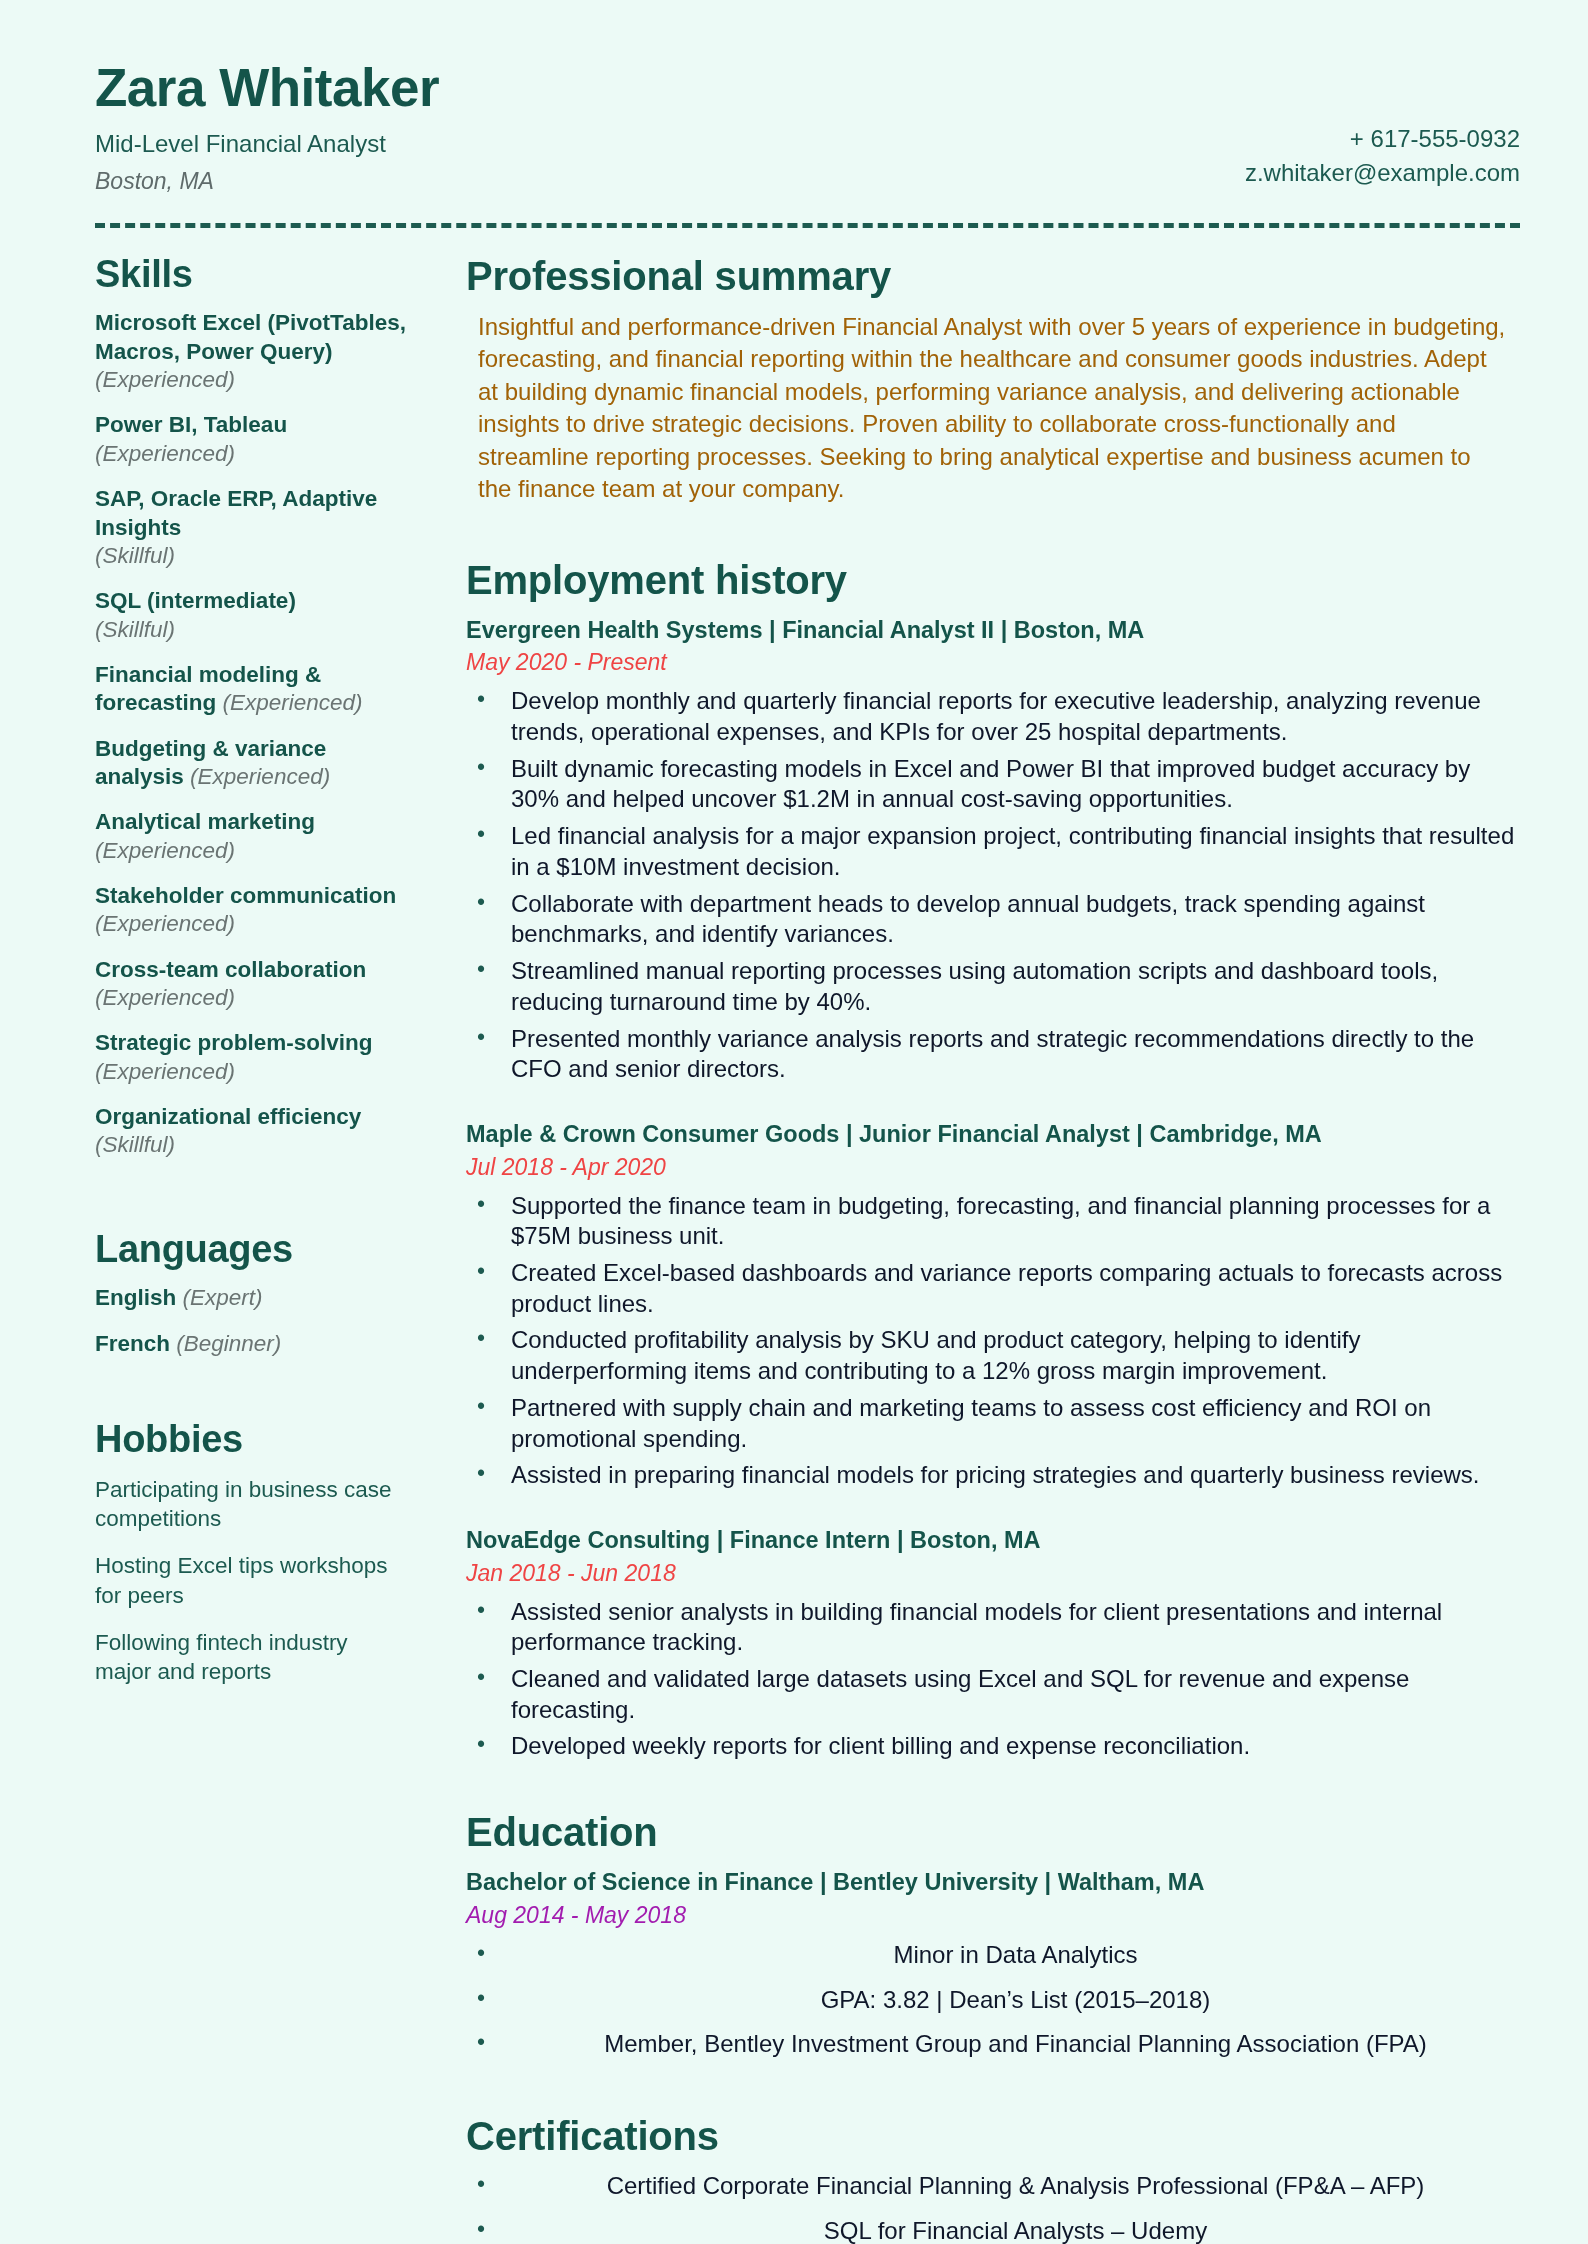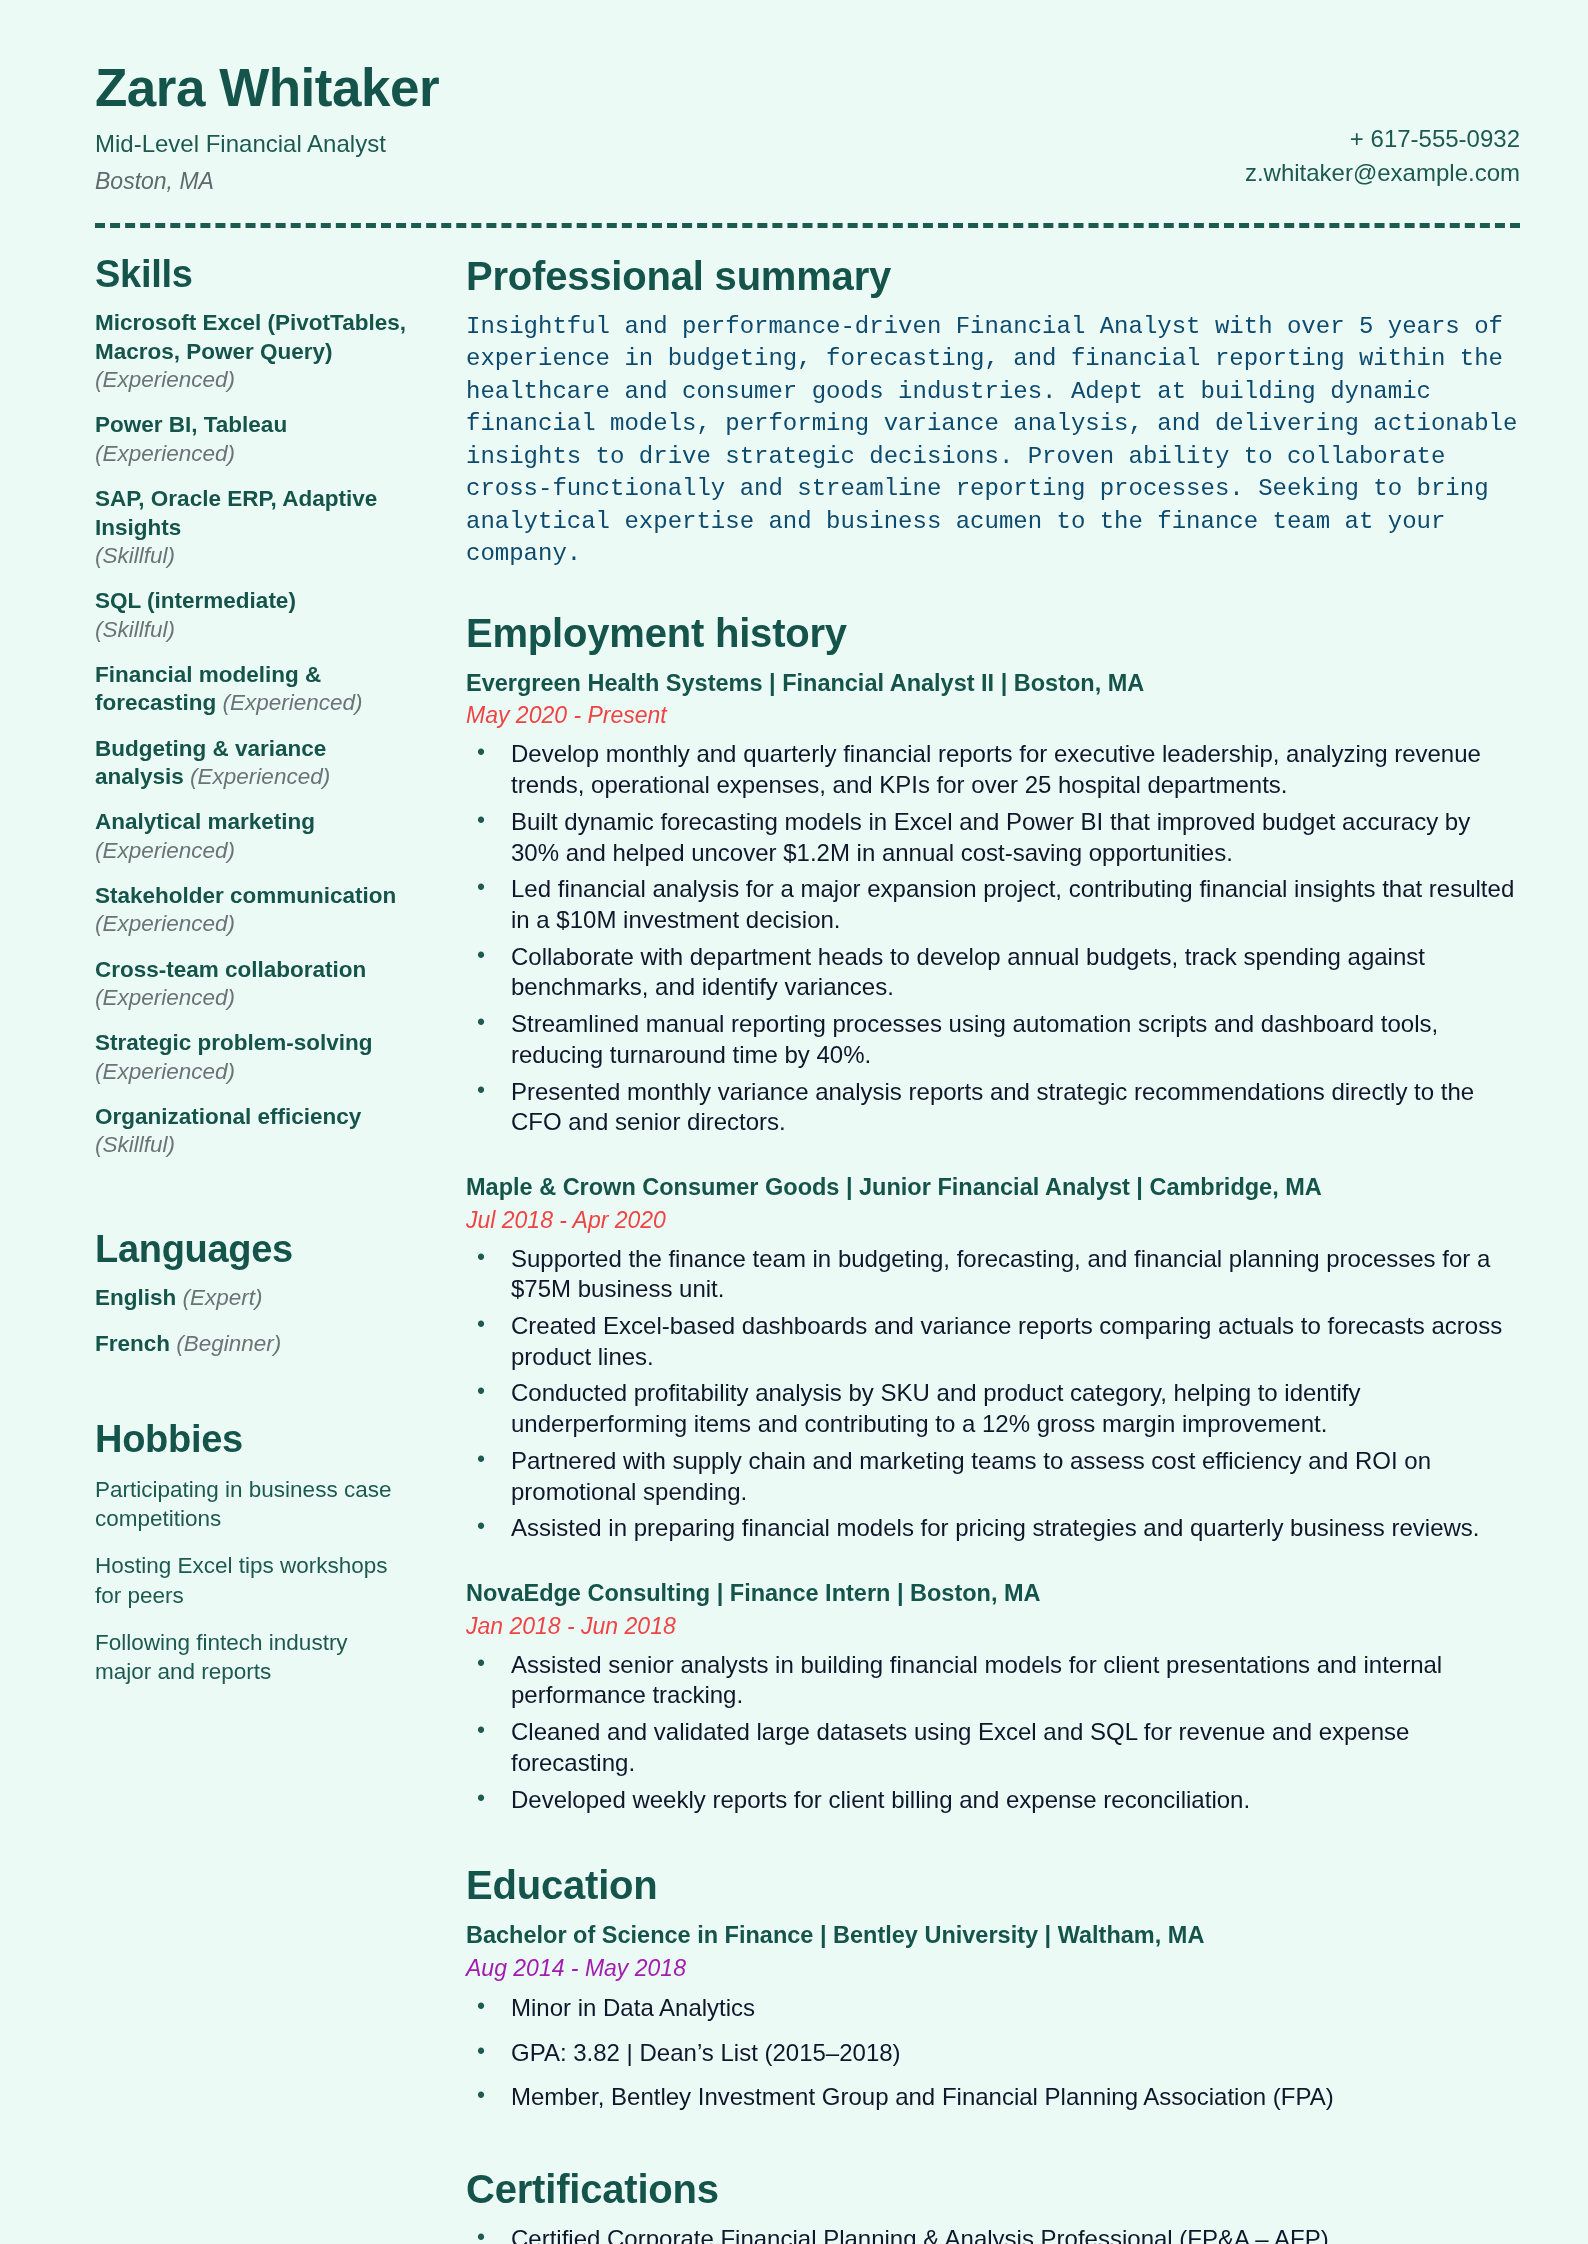--- a/index.html
+++ b/index.html
@@ -133,23 +133,22 @@
   }
 
   .side-block { margin-bottom: 2px; }
   .side-gap-lg { height: 52px; }
   .side-gap-md { height: 44px; }
 
   
   .summary-text {
     font-size: 24px;
     line-height: 1.355;
-    color: #0c4a6e;
-    margin: 0;
-    font-family: Liberation Mono, monospace;
+    color: #a16207;
+    margin: 12px;
   }
   .section-gap { height: 40px; }
 
   .job { margin-bottom: 8px; }
   .job-head {
     font-size: 23.5px;
     font-weight: bold;
     color: #14544a;
     line-height: 1.3;
     margin-bottom: 2px;
@@ -191,21 +190,21 @@
     line-height: 1.3;
     margin-bottom: 2px;
   }
   .edu-dates {
     font-size: 23px;
     font-style: italic;
     color: #a21caf;
     line-height: 1.35;
     margin-bottom: 9px;
   }
-  ul.bullets.spaced li { margin-bottom: 14px; }
+  ul.bullets.spaced li { margin-bottom: 14px; text-align: center; }
 </style>
 </head>
 <body>
 
 <div class="page">
 
   <div class="header">
     <div class="hdr-left">
       <h1 class="name">Zara Whitaker</h1>
       <div class="job-title">Mid-Level Financial Analyst</div>

